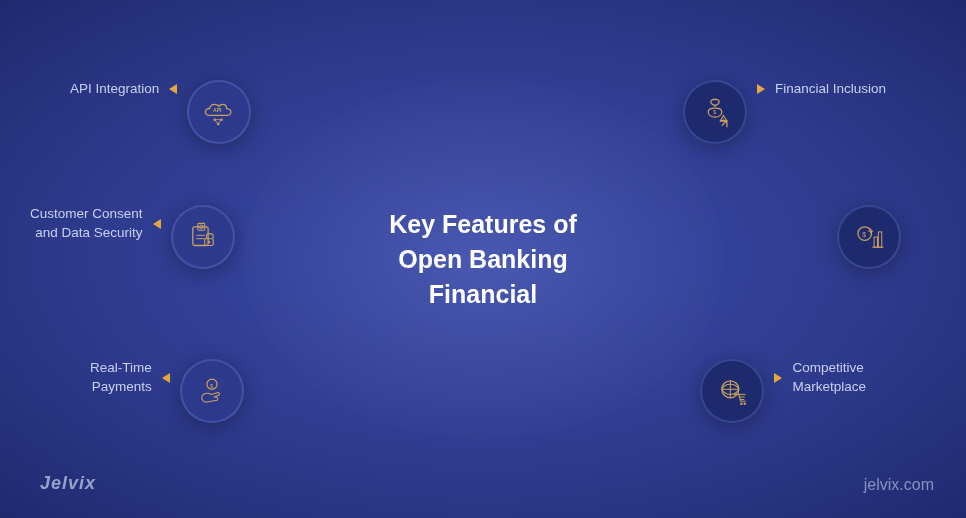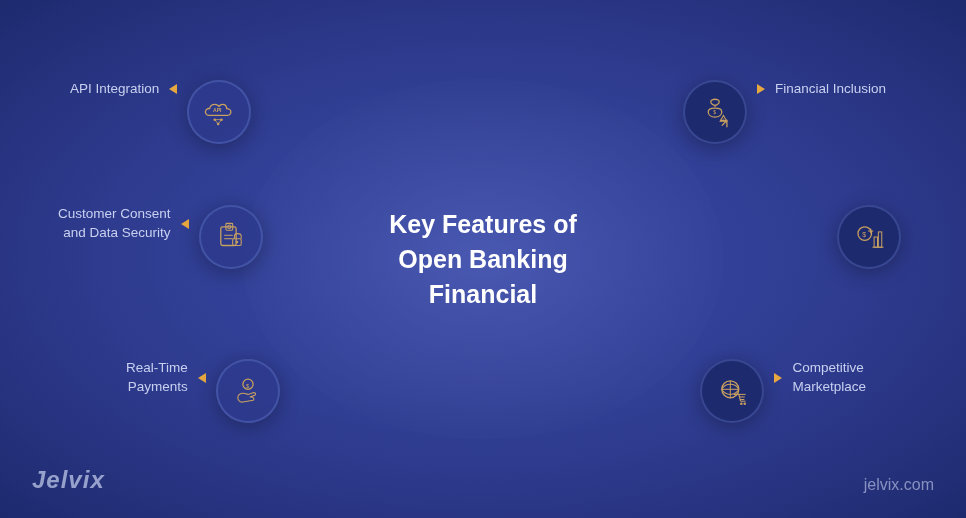--- a/index.html
+++ b/index.html
@@ -121,23 +121,23 @@
     .label-arrow-wrap {
       display: flex;
       align-items: center;
       gap: 6px;
     }
 
     
     .brand-left {
       position: absolute;
       bottom: 24px;
-      left: 32px;
+      left: 40px;
       color: rgba(200,210,240,0.6);
-      font-size: 24px;
+      font-size: 18px;
       font-weight: 300;
       letter-spacing: 1px;
     }
 
     .brand-right {
       position: absolute;
       bottom: 24px;
       right: 32px;
       color: rgba(200,210,240,0.6);
       font-size: 16px;
@@ -198,21 +198,21 @@
       <path d="M30 24 L34 31 L26 31 Z" stroke="#c8a060" stroke-width="1.2" fill="none"></path>
       <text x="29.5" y="30" font-size="4" fill="#c8a060">!</text>
     </svg>
   </div>
   <div class="label-arrow-wrap">
     <span class="arrow-right"></span>
     <span class="feature-label">Financial Inclusion</span>
   </div>
 </div>
 
-<div class="feature-node node-left" style="top: 205px; left: 30px; margin-left: 28px;">
+<div class="feature-node node-left" style="top: 205px; left: 30px;">
   <div class="icon-circle">
     <svg viewBox="0 0 40 40" fill="none" xmlns="http://www.w3.org/2000/svg">
 
       <rect x="8" y="8" width="18" height="22" rx="2" stroke="#c8a060" stroke-width="1.5" fill="none"></rect>
       <rect x="14" y="4" width="8" height="8" rx="1" stroke="#c8a060" stroke-width="1.3" fill="none"></rect>
       <circle cx="18" cy="8" r="2" stroke="#c8a060" stroke-width="1.2" fill="none"></circle>
       <line x1="12" y1="18" x2="22" y2="18" stroke="#c8a060" stroke-width="1.2"></line>
       <line x1="12" y1="22" x2="22" y2="22" stroke="#c8a060" stroke-width="1.2"></line>
 
       <rect x="22" y="22" width="10" height="8" rx="1.5" stroke="#c8a060" stroke-width="1.3" fill="none"></rect>
@@ -239,21 +239,21 @@
       <rect x="26" y="20" width="4" height="12" stroke="#c8a060" stroke-width="1.2" fill="none"></rect>
       <rect x="31" y="14" width="4" height="18" stroke="#c8a060" stroke-width="1.2" fill="none"></rect>
       <line x1="24" y1="32" x2="37" y2="32" stroke="#c8a060" stroke-width="1.2"></line>
 
       <line x1="22" y1="10" x2="22" y2="16" stroke="#c8a060" stroke-width="1.3"></line>
       <line x1="19" y1="13" x2="25" y2="13" stroke="#c8a060" stroke-width="1.3"></line>
     </svg>
   </div>
 </div>
 
-<div class="feature-node node-left" style="bottom: 95px; left: 90px; margin-left: 36px;">
+<div class="feature-node node-left" style="bottom: 95px; left: 90px;">
   <div class="icon-circle">
     <svg viewBox="0 0 40 40" fill="none" xmlns="http://www.w3.org/2000/svg">
 
       <circle cx="20" cy="12" r="6" stroke="#c8a060" stroke-width="1.5" fill="none"></circle>
       <text x="17.5" y="16" font-size="7" fill="#c8a060">$</text>
 
       <path d="M8 28 C8 24 12 22 16 23 L20 24 L26 22 C28 21.5 30 23 28 25 L22 27 L24 27 C26 27 28 29 26 31 L14 33 C12 33.5 8 32 8 28Z" stroke="#c8a060" stroke-width="1.3" fill="none"></path>
     </svg>
   </div>
   <div class="label-arrow-wrap">

